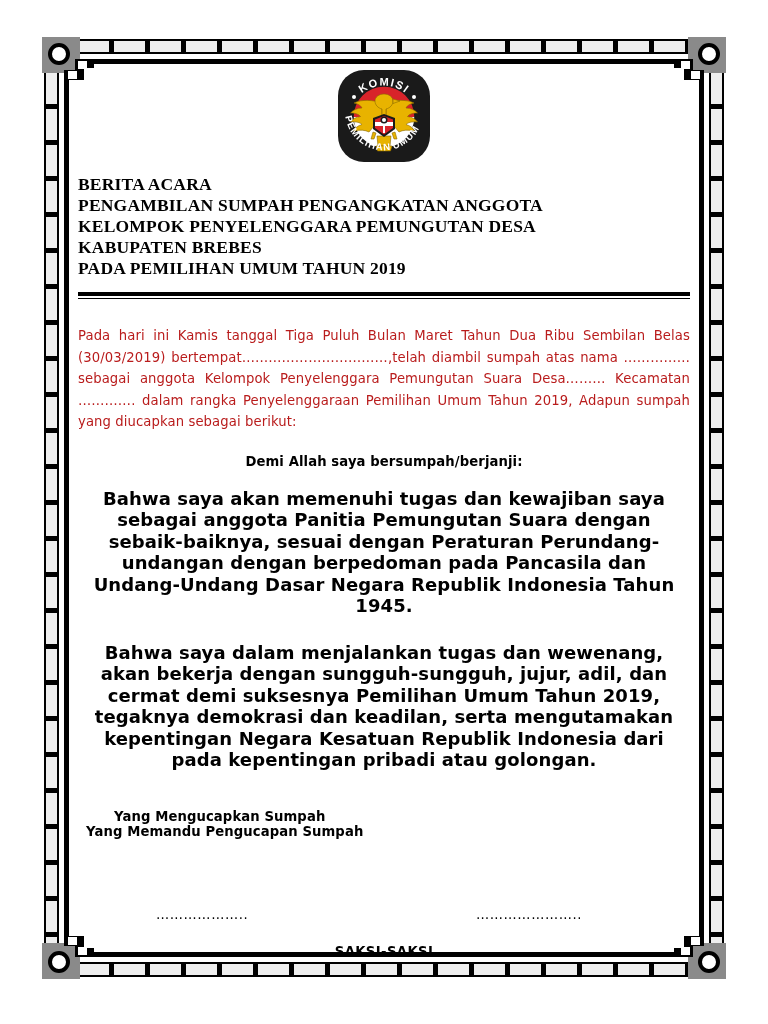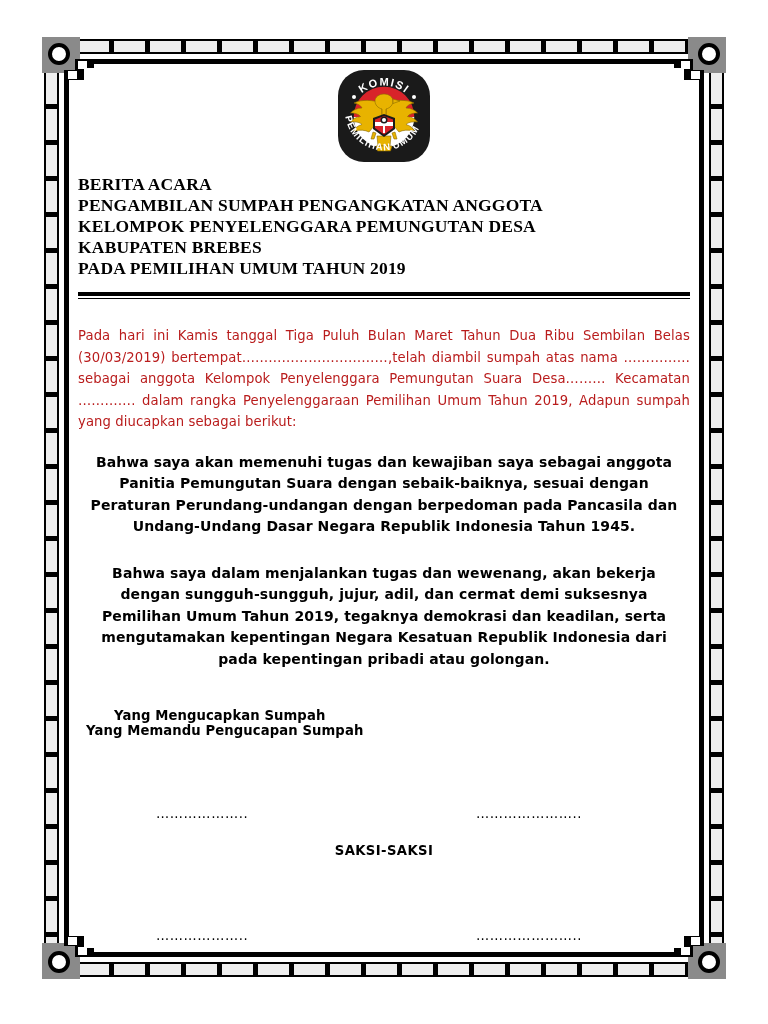--- a/index.html
+++ b/index.html
@@ -144,21 +144,21 @@
     font-weight: bold;
     font-size: 13.2px;
     letter-spacing: 0.1px;
   }
 
   .oath-para {
     margin-top: 19px;
     text-align: center;
     font-family: "DejaVu Sans", sans-serif;
     font-weight: bold;
-    font-size: 14px;
+    font-size: 18px;
     line-height: 21.5px;
     letter-spacing: 0.1px;
     padding: 0 4px;
   }
   .oath-para.second { margin-top: 25px; }
 
   
   #sig-labels {
     margin-top: 38px;
     display: flex;
@@ -322,20 +322,21 @@
       <div class="tline">PENGAMBILAN SUMPAH PENGANGKATAN ANGGOTA</div>
       <div class="tline">KELOMPOK PENYELENGGARA PEMUNGUTAN DESA</div>
       <div class="tline">KABUPATEN BREBES</div>
       <div class="tline">PADA PEMILIHAN UMUM TAHUN 2019</div>
     </div>
 
     <div id="rule"></div>
 
     <div id="body-text">Pada hari ini Kamis tanggal Tiga Puluh Bulan Maret Tahun Dua Ribu Sembilan Belas (30/03/2019) bertempat……………………………,telah diambil sumpah atas nama …………… sebagai anggota Kelompok Penyelenggara Pemungutan Suara Desa……… Kecamatan …………. dalam rangka Penyelenggaraan Pemilihan Umum Tahun 2019, Adapun sumpah yang diucapkan sebagai berikut:</div>
 
+    <div class="oath-head">Demi Allah saya bersumpah/berjanji:</div>
     <div class="oath-para">Bahwa saya akan memenuhi tugas dan kewajiban saya sebagai anggota Panitia Pemungutan Suara dengan sebaik-baiknya, sesuai dengan Peraturan Perundang-undangan dengan berpedoman pada Pancasila dan Undang-Undang Dasar Negara Republik Indonesia Tahun 1945.</div>
     <div class="oath-para second">Bahwa saya dalam menjalankan tugas dan wewenang, akan bekerja dengan sungguh-sungguh, jujur, adil, dan cermat demi suksesnya Pemilihan Umum Tahun 2019, tegaknya demokrasi dan keadilan, serta mengutamakan kepentingan Negara Kesatuan Republik Indonesia dari pada kepentingan pribadi atau golongan.</div>
 
     <div id="sig-labels">
       <div class="col-left">Yang Mengucapkan Sumpah</div>
       <div class="col-right">Yang Memandu Pengucapan Sumpah</div>
     </div>
 
     <div id="sig-dots">
       <div class="col-left">………………..</div>

